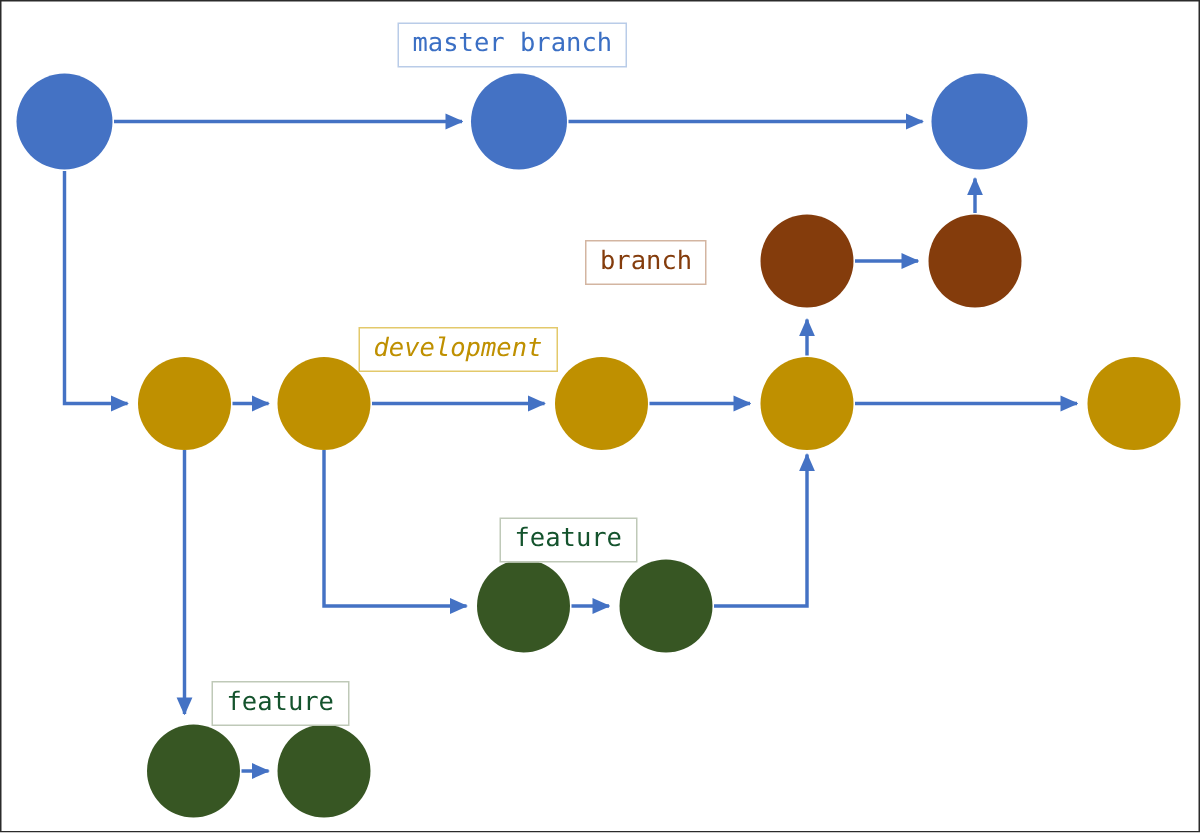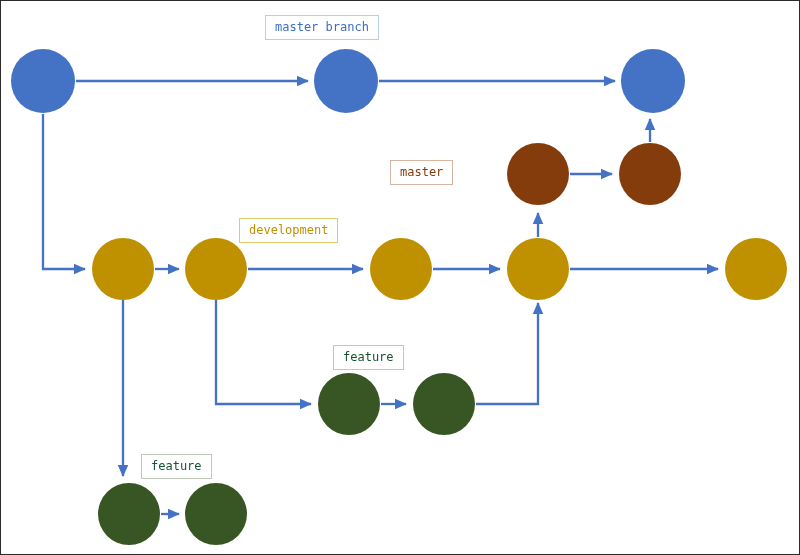--- a/index.html
+++ b/index.html
@@ -24,21 +24,21 @@
     top: 0;
     width: 800px;
     height: 555px;
     display: block;
   }
   .branch-label {
     position: absolute;
     background: #ffffff;
     border: 1px solid #cccccc;
     font-family: "DejaVu Sans Mono", "Liberation Mono", monospace;
-    font-size: 12px;
+    font-size: 17px;
     line-height: 1;
     padding: 5px 9px 6px 9px;
     white-space: nowrap;
     box-sizing: border-box;
     letter-spacing: 0px;
   }
   .label-master {
     color: #3b6fc4;
     border-color: #b9cce8;
   }
@@ -115,21 +115,21 @@
       <circle cx="348" cy="403" r="31" fill="#375623"></circle>
       <circle cx="443" cy="403" r="31" fill="#375623"></circle>
 
       <circle cx="128" cy="513" r="31" fill="#375623"></circle>
       <circle cx="215" cy="513" r="31" fill="#375623"></circle>
     </g>
   </svg>
 
   <div class="branch-label label-master" style="left:264px; top:14px;">master branch</div>
 
-  <div class="branch-label label-release" style="left:389px; top:159px;">master</div>
+  <div class="branch-label label-release" style="left:389px; top:159px;">branch</div>
 
-  <div class="branch-label label-development" style="left:238px; top:217px;">development</div>
+  <div class="branch-label label-development" style="left:238px; top:217px;font-style:italic;">development</div>
 
   <div class="branch-label label-feature" style="left:332px; top:344px;">feature</div>
 
   <div class="branch-label label-feature" style="left:140px; top:453px;">feature</div>
 
 </div>
 
 </body></html>

